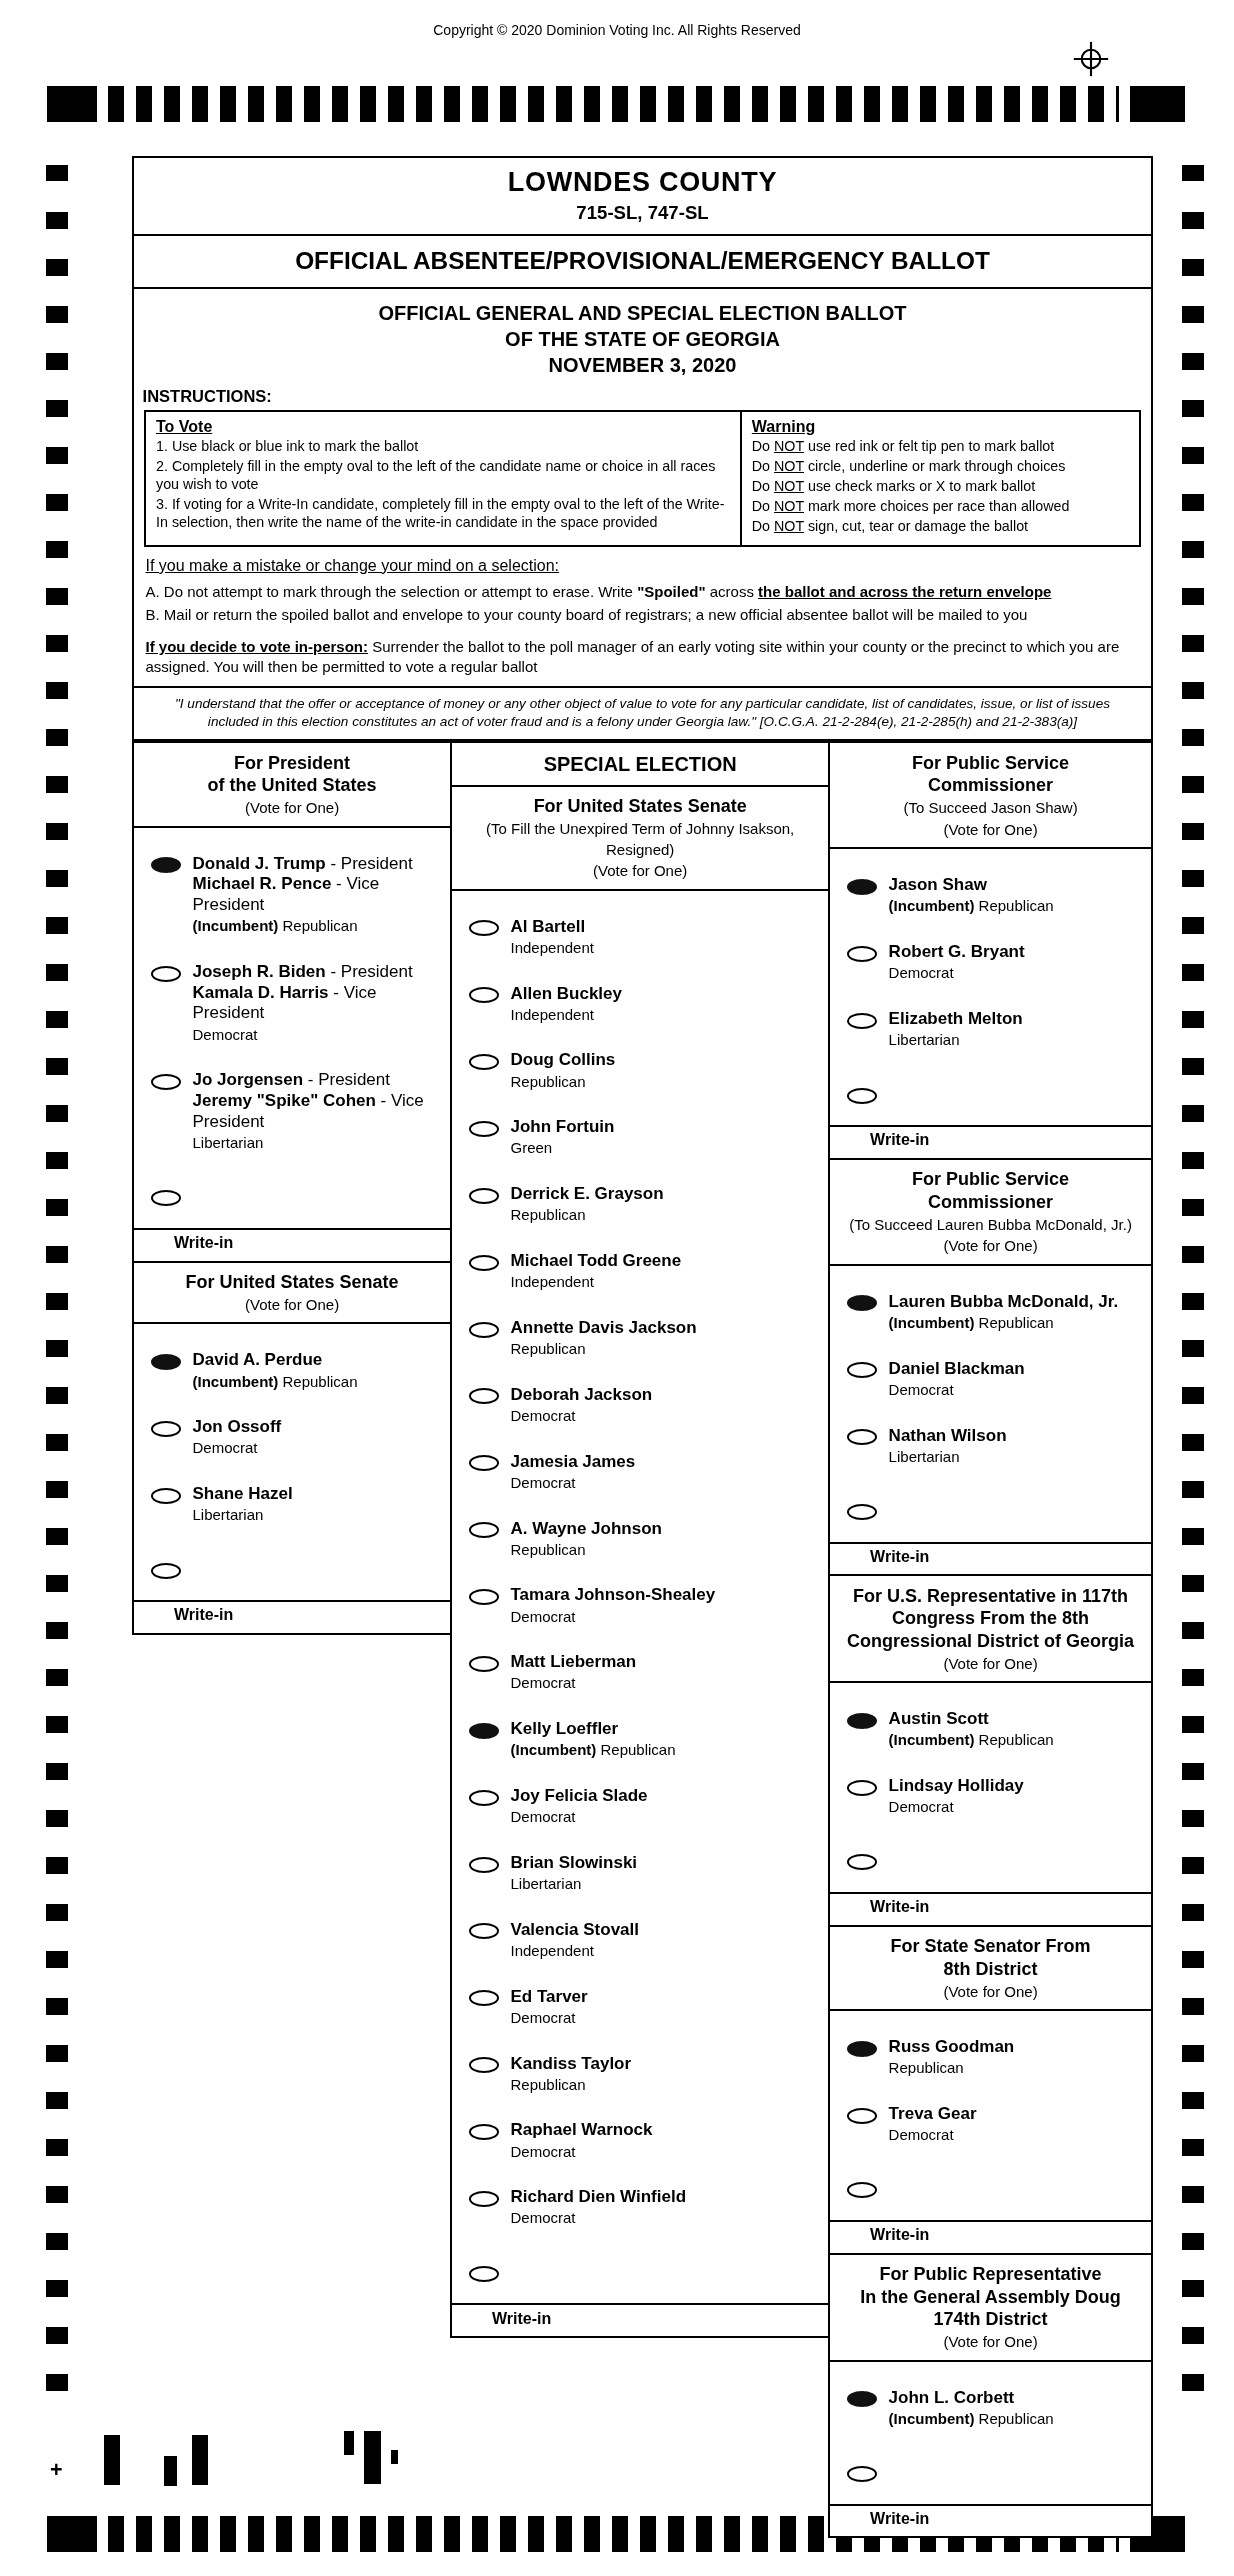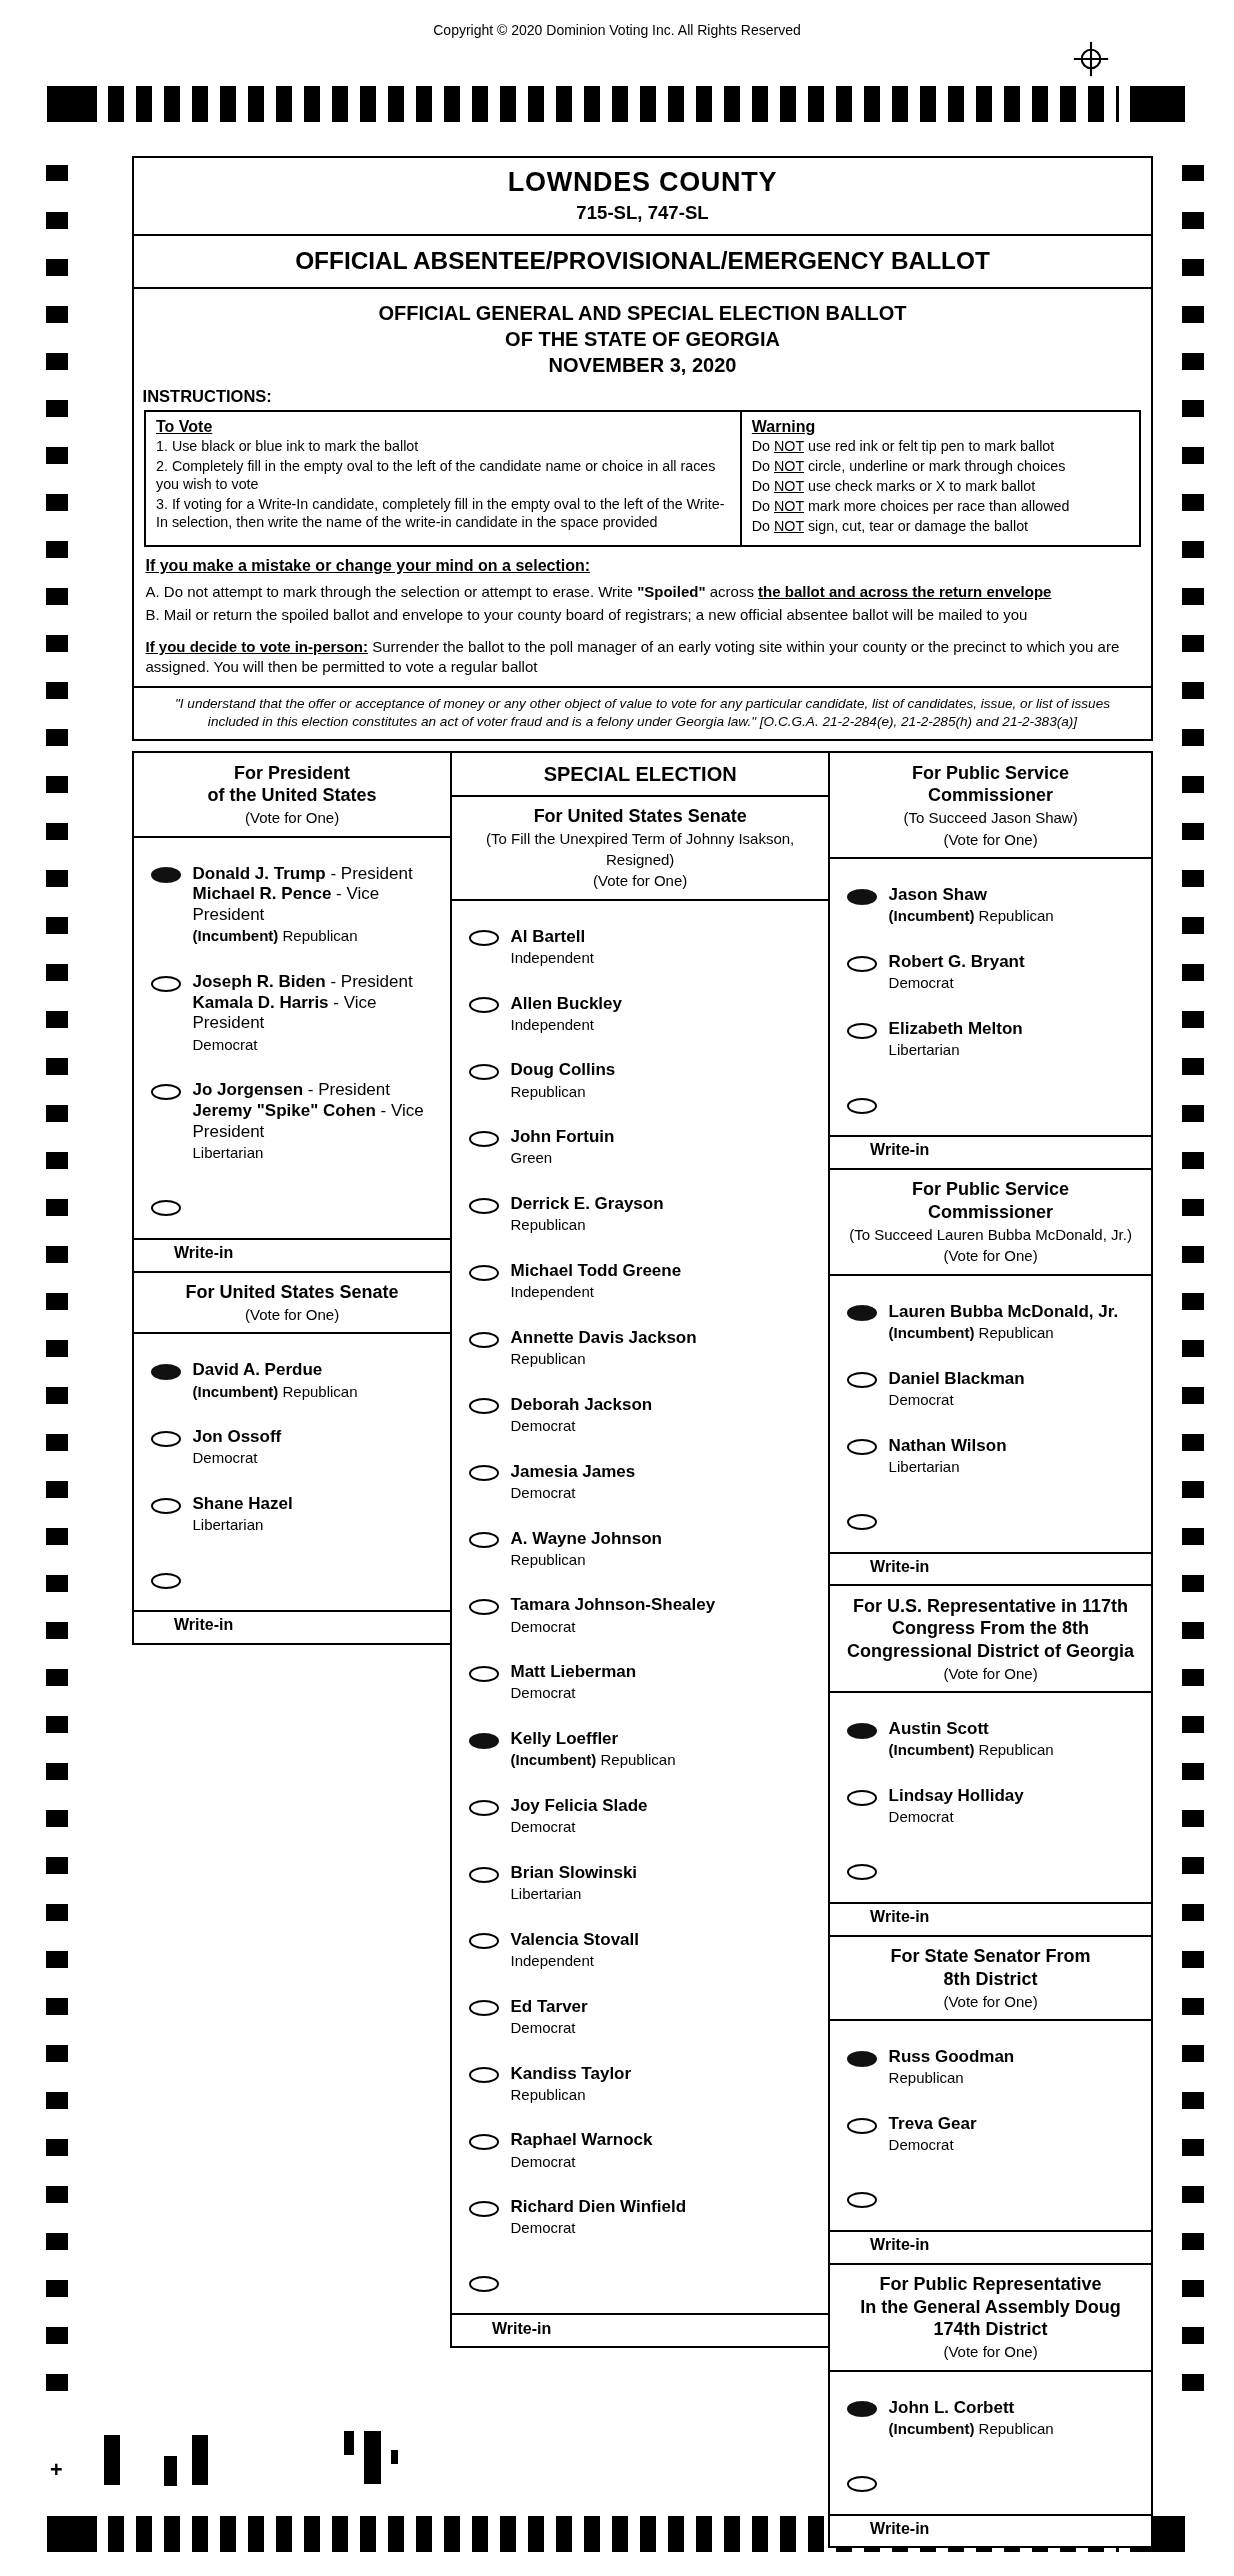--- a/index.html
+++ b/index.html
@@ -36,28 +36,28 @@
   .main-box{margin-top:-2.2px;padding-bottom:0;}
   .election-title{text-align:center;font-weight:bold;font-size:20px;line-height:1.3;padding:11.5px 7.2px 7.2px;}
   .instr-label{font-weight:bold;font-size:16.5px;padding:1.4px 8.6px 4.3px;}
   .instr-box{border:2.2px solid #000;margin:0 10px;display:flex;}
   .instr-col{box-sizing:border-box;padding:5.7px 10px 7.2px;}
   .to-vote-col{width:60%;border-right:2.2px solid #000;}
   .warning-col{width:40%;}
   .instr-heading{font-weight:bold;text-decoration:underline;font-size:16px;margin-bottom:0;}
   .instr-item{font-size:14.3px;line-height:1.25;margin:2.2px 0;}
   .mistake{padding:8.6px 11.5px 2.9px;font-size:15px;line-height:1.3;}
-  .mistake-heading{font-weight:bold;text-decoration:underline;font-size:16px;margin-bottom:5.7px;}
+  .mistake-heading{font-weight:normal;text-decoration:underline;font-size:16px;margin-bottom:5.7px;}
   .mistake-line{margin:2.9px 0;}
   .in-person{padding:7.2px 11.5px 10px;font-size:15px;line-height:1.3;}
   .fraud{border-top:2.2px solid #000;padding:7.2px 17px 8.6px;font-style:italic;font-size:13.6px;
          line-height:1.3;text-align:center;}
 
   
-  .contest-grid{display:flex;align-items:flex-start;margin-top:10px;}
+  .contest-grid{display:flex;align-items:flex-start;margin-top:0;}
   .col{display:flex;flex-direction:column;}
   .col1{width:341px;}
   .col2{width:405px;margin-left:-2.2px;}
   .col3{width:346px;margin-left:-2.2px;}
   .contest{border:2.2px solid #000;box-sizing:border-box;background:#fff;}
   .contest + .contest{margin-top:-2.2px;}
   .special-label{font-weight:bold;font-size:20px;text-align:center;padding:10px 0 8.6px;border-bottom:2.2px solid #000;}
   .c-head{padding:8.6px 7.2px 7.2px;border-bottom:2.2px solid #000;}
   .c-title{font-weight:bold;font-size:18px;text-align:center;line-height:1.25;}
   .c-sub{font-size:15px;text-align:center;line-height:1.35;margin-top:1.4px;}

